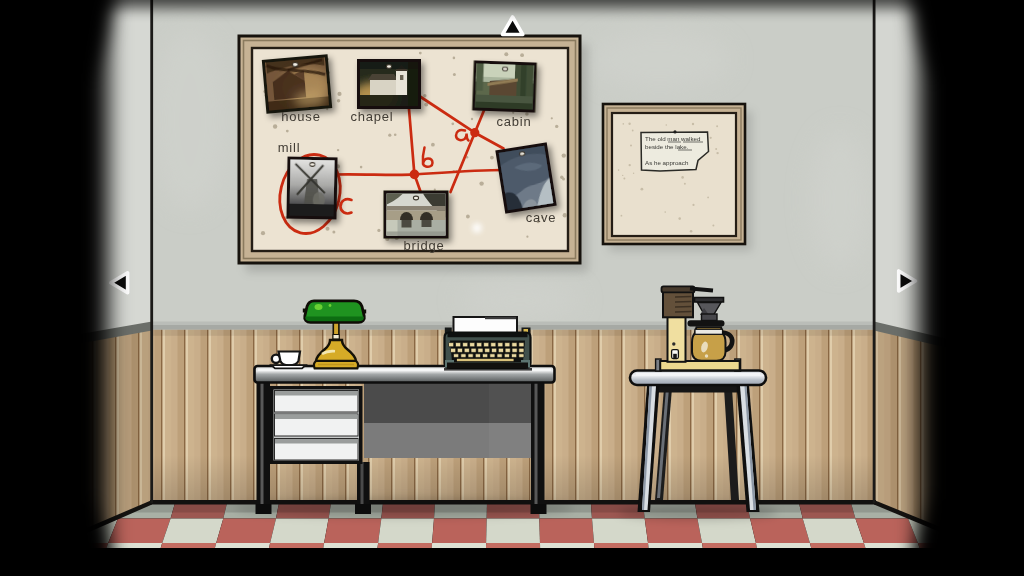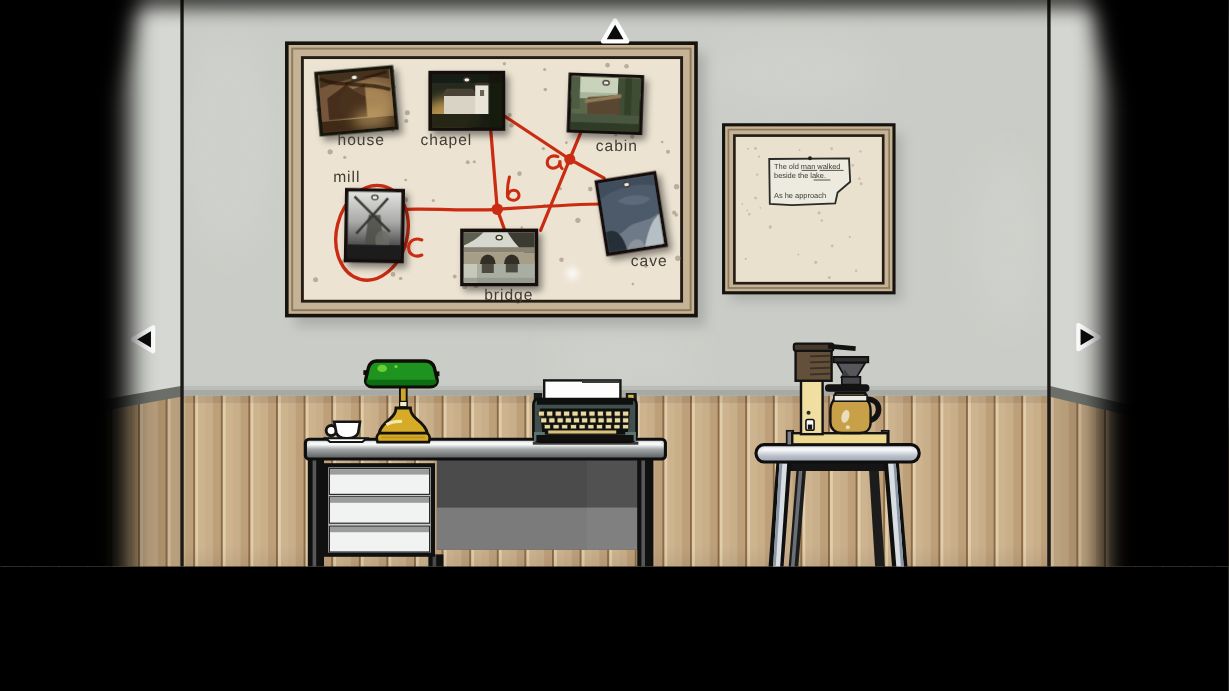--- a/index.html
+++ b/index.html
@@ -1,15 +1,15 @@
 <!DOCTYPE html>
 <html><head><meta charset="utf-8">
 <style>
 html,body{margin:0;padding:0;background:#000;}
-#stage{position:relative;width:1024px;height:472px;overflow:hidden;font-family:"Liberation Sans",sans-serif;}
+#stage{position:relative;width:1024px;height:548px;overflow:hidden;font-family:"Liberation Sans",sans-serif;}
 </style></head>
 <body>
 <div id="stage">
 <svg width="1024" height="576" viewBox="0 0 1024 576" xmlns="http://www.w3.org/2000/svg">
 <defs>
 <pattern id="wood" width="23" height="200" patternUnits="userSpaceOnUse">
  <rect width="23" height="200" fill="#c9ae8a"></rect>
  <rect x="0" width="1.6" height="200" fill="#8a6844"></rect>
  <rect x="1.6" width="2.6" height="200" fill="#e0cdab"></rect>
  <rect x="4.2" width="6" height="200" fill="#cdb38e"></rect>

